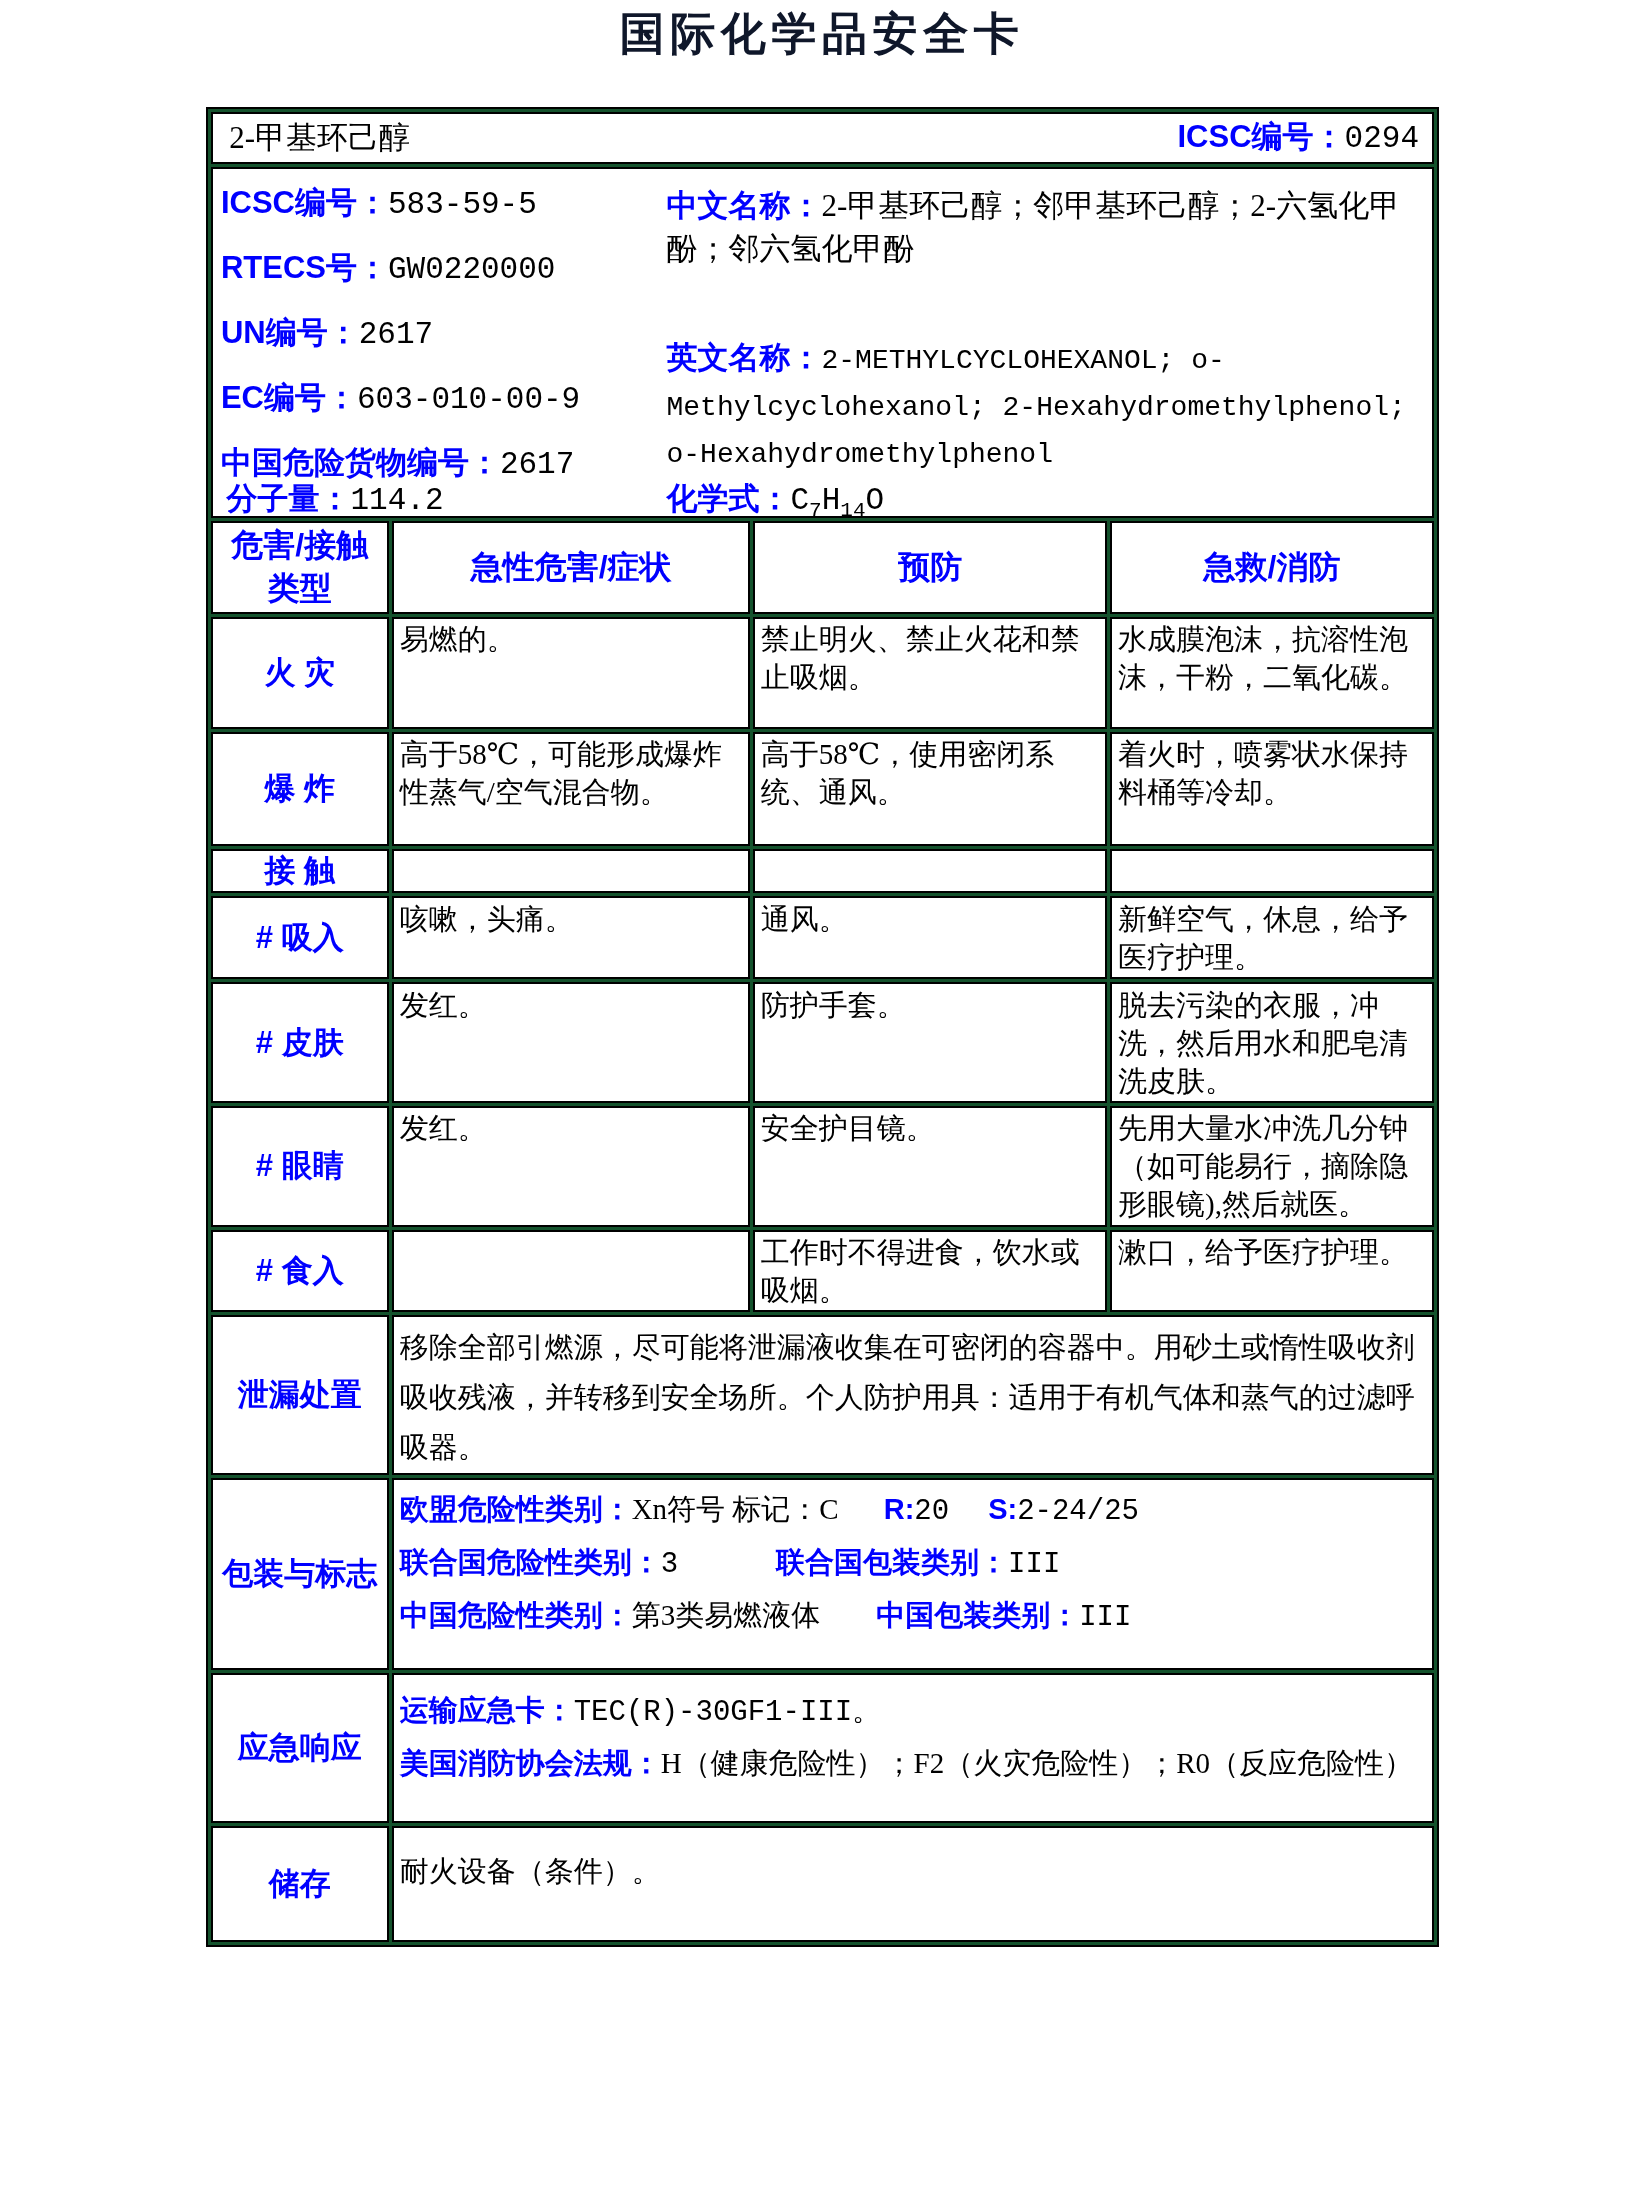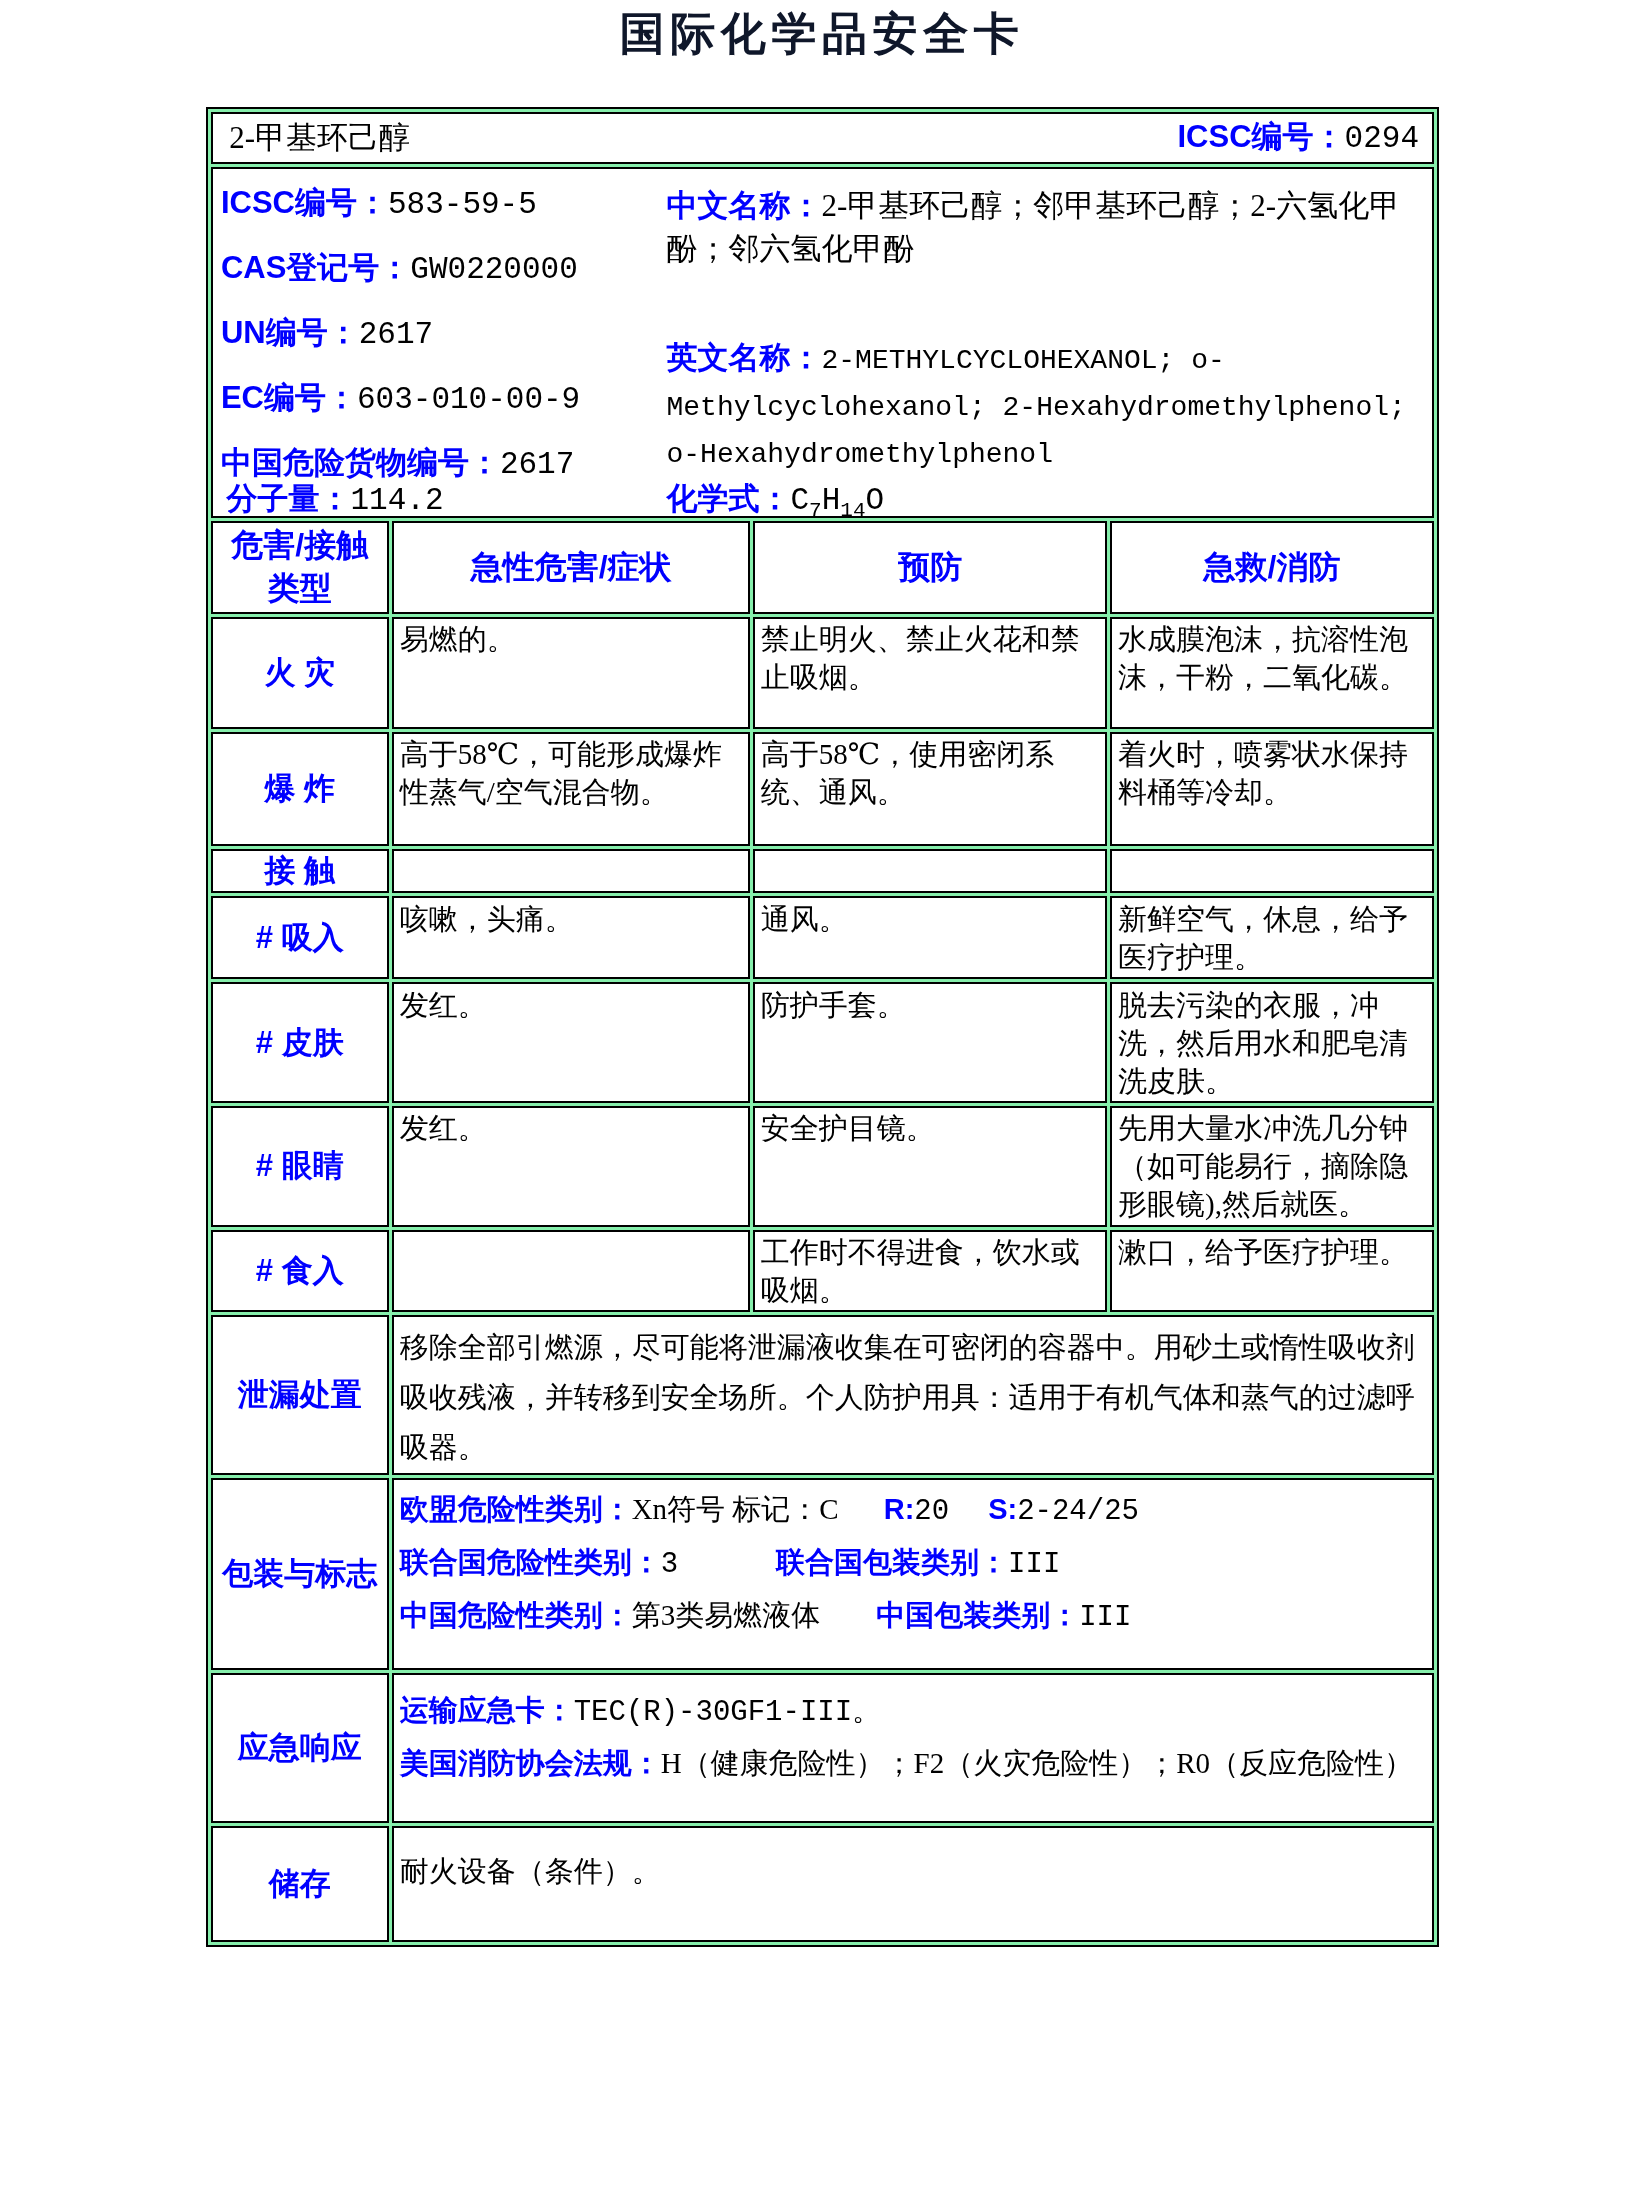--- a/index.html
+++ b/index.html
@@ -10,21 +10,21 @@
   }
   .page-title{
     text-align:center;color:#0f172a;
     font-family:"Liberation Sans","DejaVu Sans",sans-serif;
     font-weight:bold;font-size:45px;line-height:47px;
     letter-spacing:5.6px;margin:9.8px 0 0 0;
   }
   table.card{
     table-layout:fixed;width:1233px;margin:50px auto 0 auto;
     border:2.8px solid #000;border-collapse:separate;border-spacing:3.5px;
-    background:#86efac;
+    background:#14532d;
   }
   td{
     border:2.1px solid #000;vertical-align:top;background:#fff;
     padding:1.4px 5.6px;overflow:hidden;box-sizing:border-box;
     font-size:29px;line-height:38px;
   }
   
   tr.r-title  > td{height:52px;}
   tr.r-id     > td{height:351px;}
   tr.r-head   > td{height:90px;}
@@ -105,21 +105,21 @@
         <span class="substance-name">2-甲基环己醇</span>
         <span class="icsc"><span class="lbl">ICSC编号：</span><span class="mono">0294</span></span>
       </div>
     </td>
   </tr>
 
   <tr class="r-id">
     <td colspan="4" class="idcell">
       <div class="id-left">
         <div class="line"><span class="lbl">ICSC编号：</span><span class="mono">583-59-5</span></div>
-        <div class="line"><span class="lbl">CAS登记号：</span><span class="mono">GW0220000</span></div>
+        <div class="line"><span class="lbl">RTECS号：</span><span class="mono">GW0220000</span></div>
         <div class="line"><span class="lbl">UN编号：</span><span class="mono">2617</span></div>
         <div class="line"><span class="lbl">EC编号：</span><span class="mono">603-010-00-9</span></div>
         <div class="line"><span class="lbl">中国危险货物编号：</span><span class="mono">2617</span></div>
       </div>
       <div class="id-right">
         <div class="cn-name"><span class="lbl">中文名称：</span><span>2-甲基环己醇；邻甲基环己醇；2-六氢化甲酚；邻六氢化甲酚</span></div>
         <div class="en-name"><span class="lbl" style="font-size:31px;">英文名称：</span><span class="mono">2-METHYLCYCLOHEXANOL; o-Methylcyclohexanol; 2-Hexahydromethylphenol; o-Hexahydromethylphenol</span></div>
       </div>
       <div class="mw-line"><span class="lbl">分子量：</span><span class="mono">114.2</span></div>
       <div class="formula-line"><span class="lbl">化学式：</span><span class="mono"><span>C</span><sub>7</sub><span>H</span><sub>14</sub><span>O</span></span></div>

